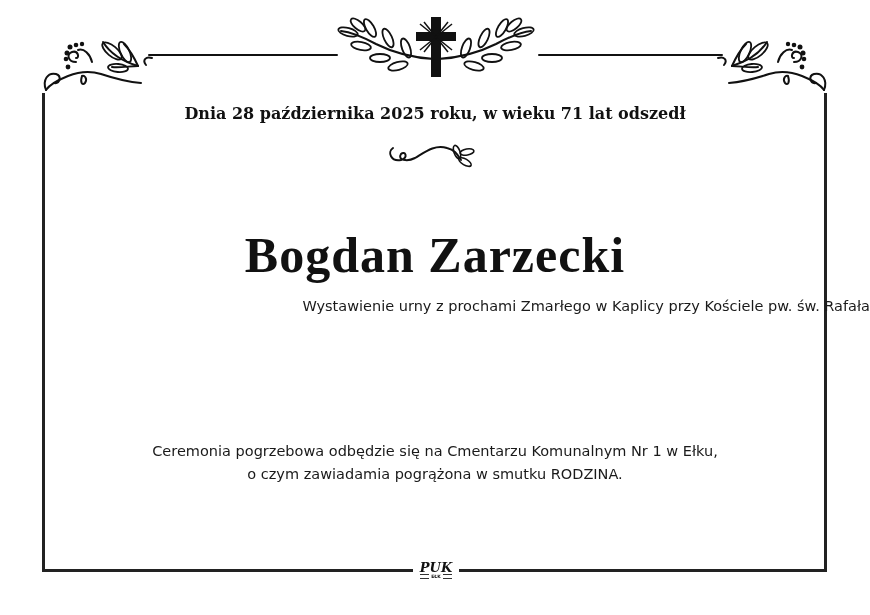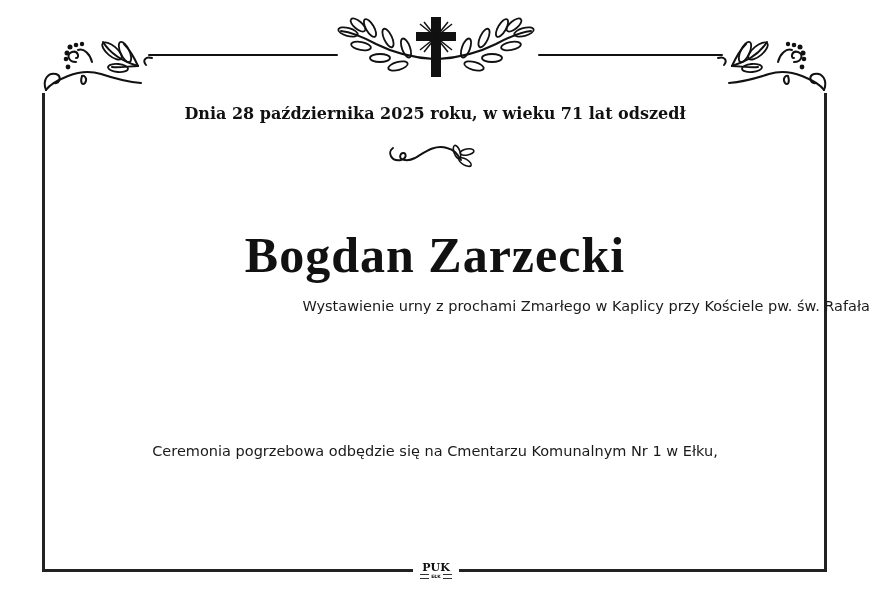--- a/index.html
+++ b/index.html
@@ -12,21 +12,21 @@
     .top-line-r { position: absolute; left: 538px; top: 54px; width: 185px; height: 2px; background: #111; border-radius: 2px; }
     svg { position: absolute; overflow: visible; }
     .text-block { position: absolute; left: 0; width: 870px; text-align: center; }
     .intro { top: 104px; font-family: "DejaVu Serif", serif; font-weight: bold; font-size: 16px; }
     .name { top: 190px; font-family: "Liberation Serif", serif; font-weight: bold; font-size: 50px; letter-spacing: 1px; margin-top: 36px; }
     .para { font-family: "DejaVu Sans", sans-serif; font-size: 14.5px; line-height: 23px; color: #1a1a1a; }
     .p1 { top: 295px; text-align: right; }
     .p2 { top: 368px; }
     .p3 { top: 440px; }
     .logo { position: absolute; left: 413px; top: 562px; width: 46px; text-align: center; }
-    .logo-main { font-family: "DejaVu Serif", serif; font-weight: bold; font-size: 11px; line-height: 11px; color: #111; }
+    .logo-main { font-family: "DejaVu Serif", serif; font-weight: bold; font-style: italic; font-size: 13px; line-height: 11px; color: #111; }
     .logo-sub { display: flex; align-items: center; justify-content: center; gap: 2px; margin-top: 1px; }
     .logo-bar { width: 9px; height: 3px; border-top: 1px solid #333; border-bottom: 1px solid #333; }
     .logo-sub-text { font-size: 4.5px; font-weight: bold; line-height: 5px; }
   </style>
 </head>
 <body>
 
 <div class="frame-left"></div>
 <div class="frame-right"></div>
 <div class="frame-bottom-l"></div>
@@ -141,20 +141,21 @@
 
 <div class="text-block para p1">
   <div>Wystawienie urny z prochami Zmarłego w Kaplicy przy Kościele pw. św. Rafała</div>
 </div>
 
 <div class="text-block para p2">
 </div>
 
 <div class="text-block para p3">
   <div>Ceremonia pogrzebowa odbędzie się na Cmentarzu Komunalnym Nr 1 w Ełku,</div>
+  <div>o czym zawiadamia pogrążona w smutku RODZINA.</div>
 </div>
 
 <div class="logo">
   <div class="logo-main">PUK</div>
   <div class="logo-sub">
     <span class="logo-bar"></span>
     <span class="logo-sub-text">EŁK</span>
     <span class="logo-bar"></span>
   </div>
 </div>

